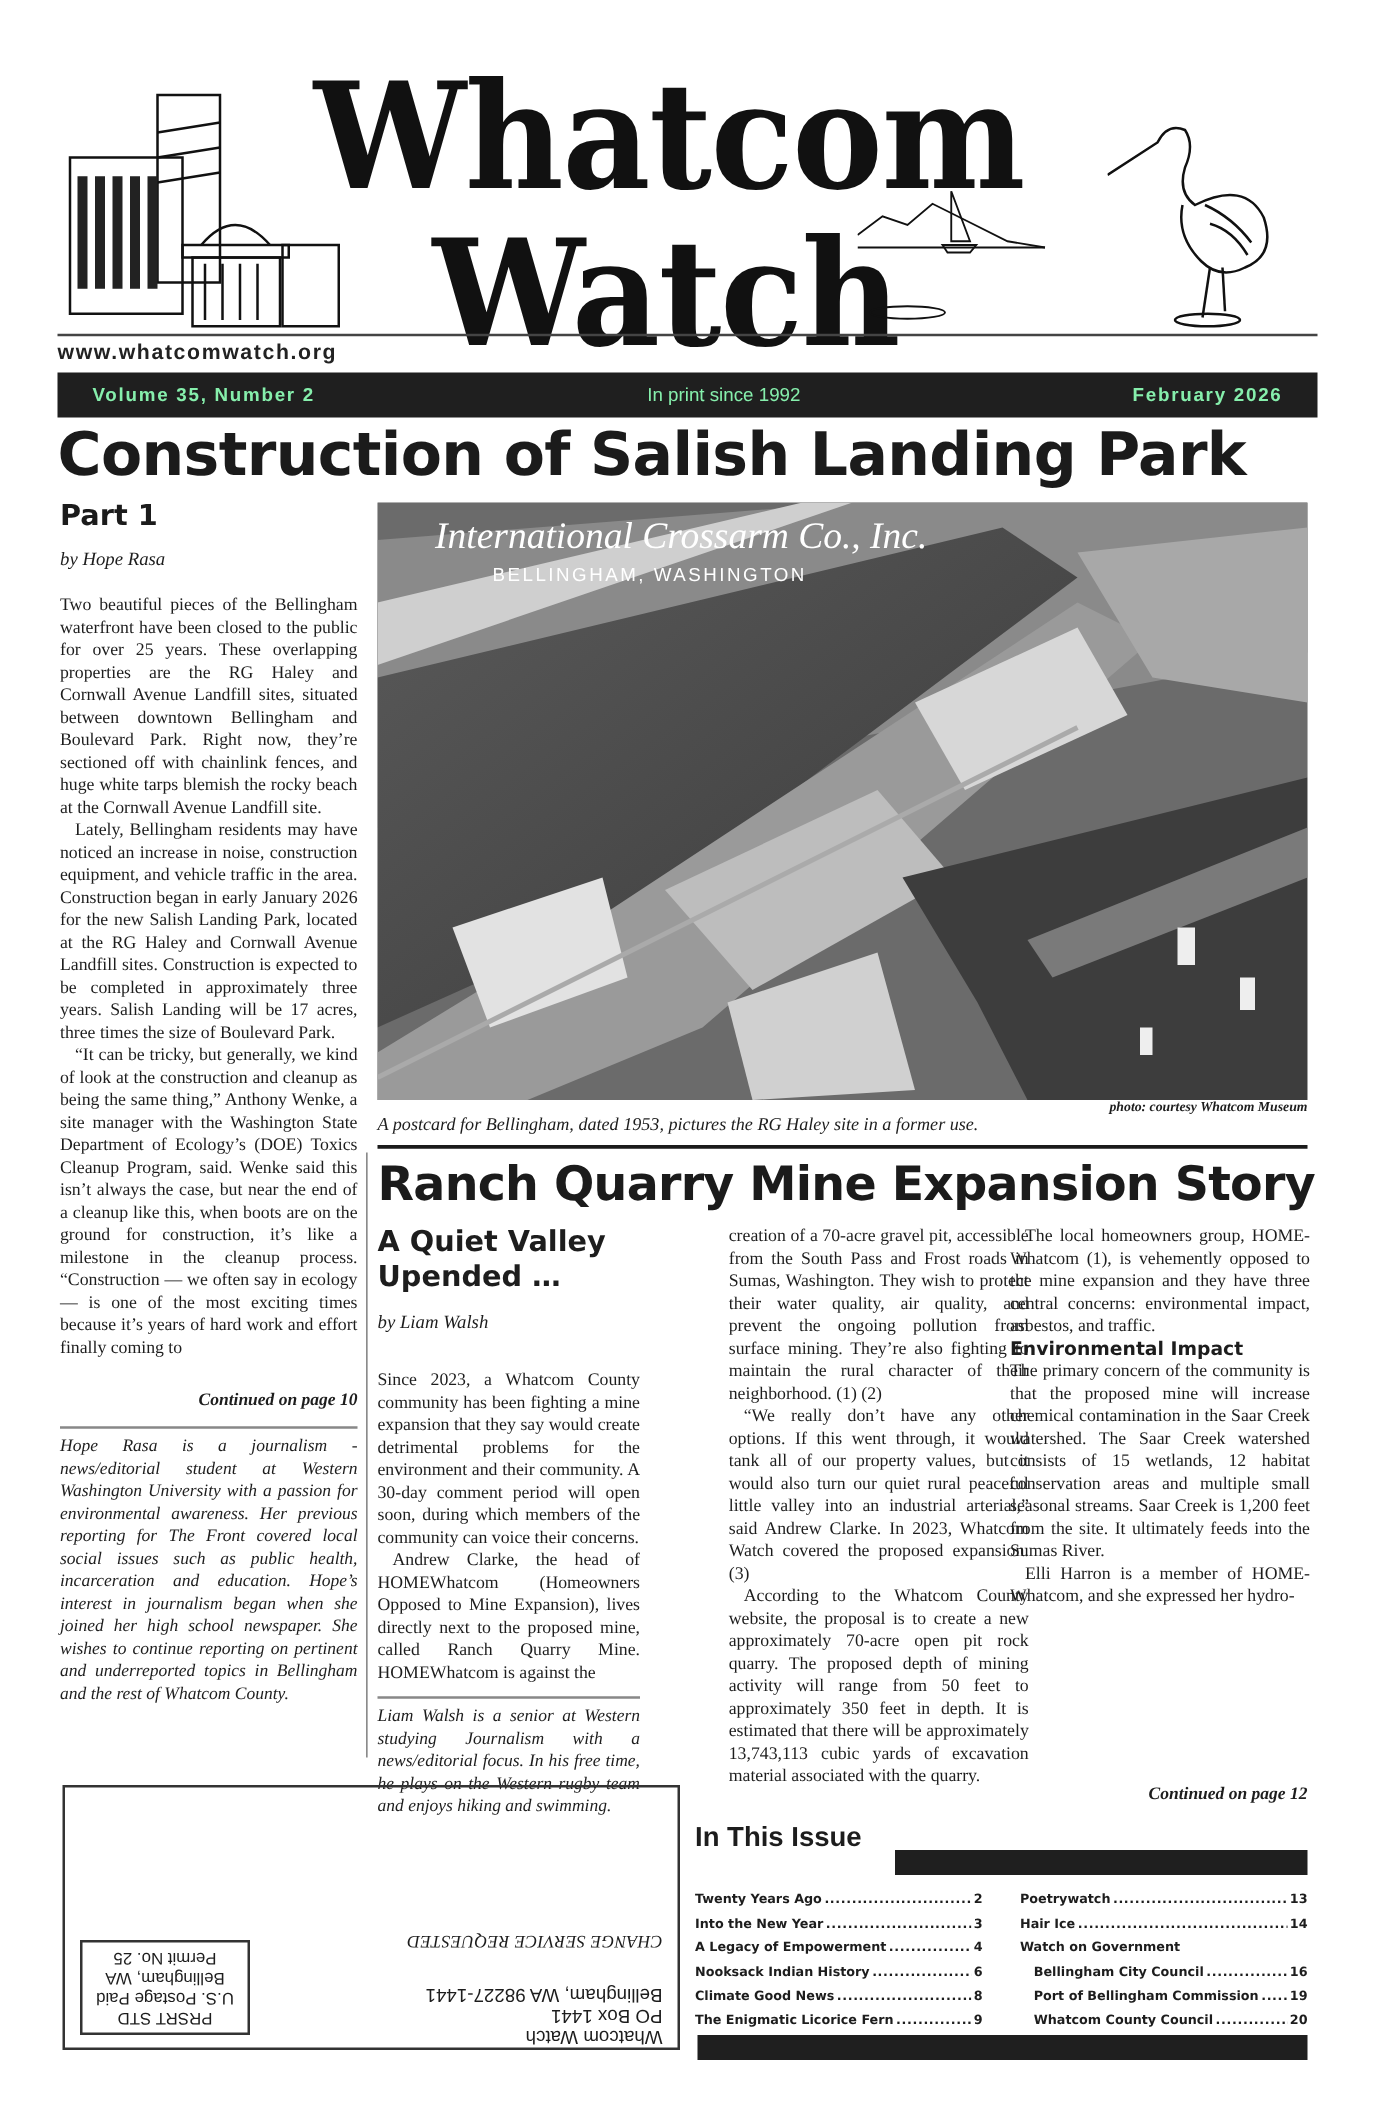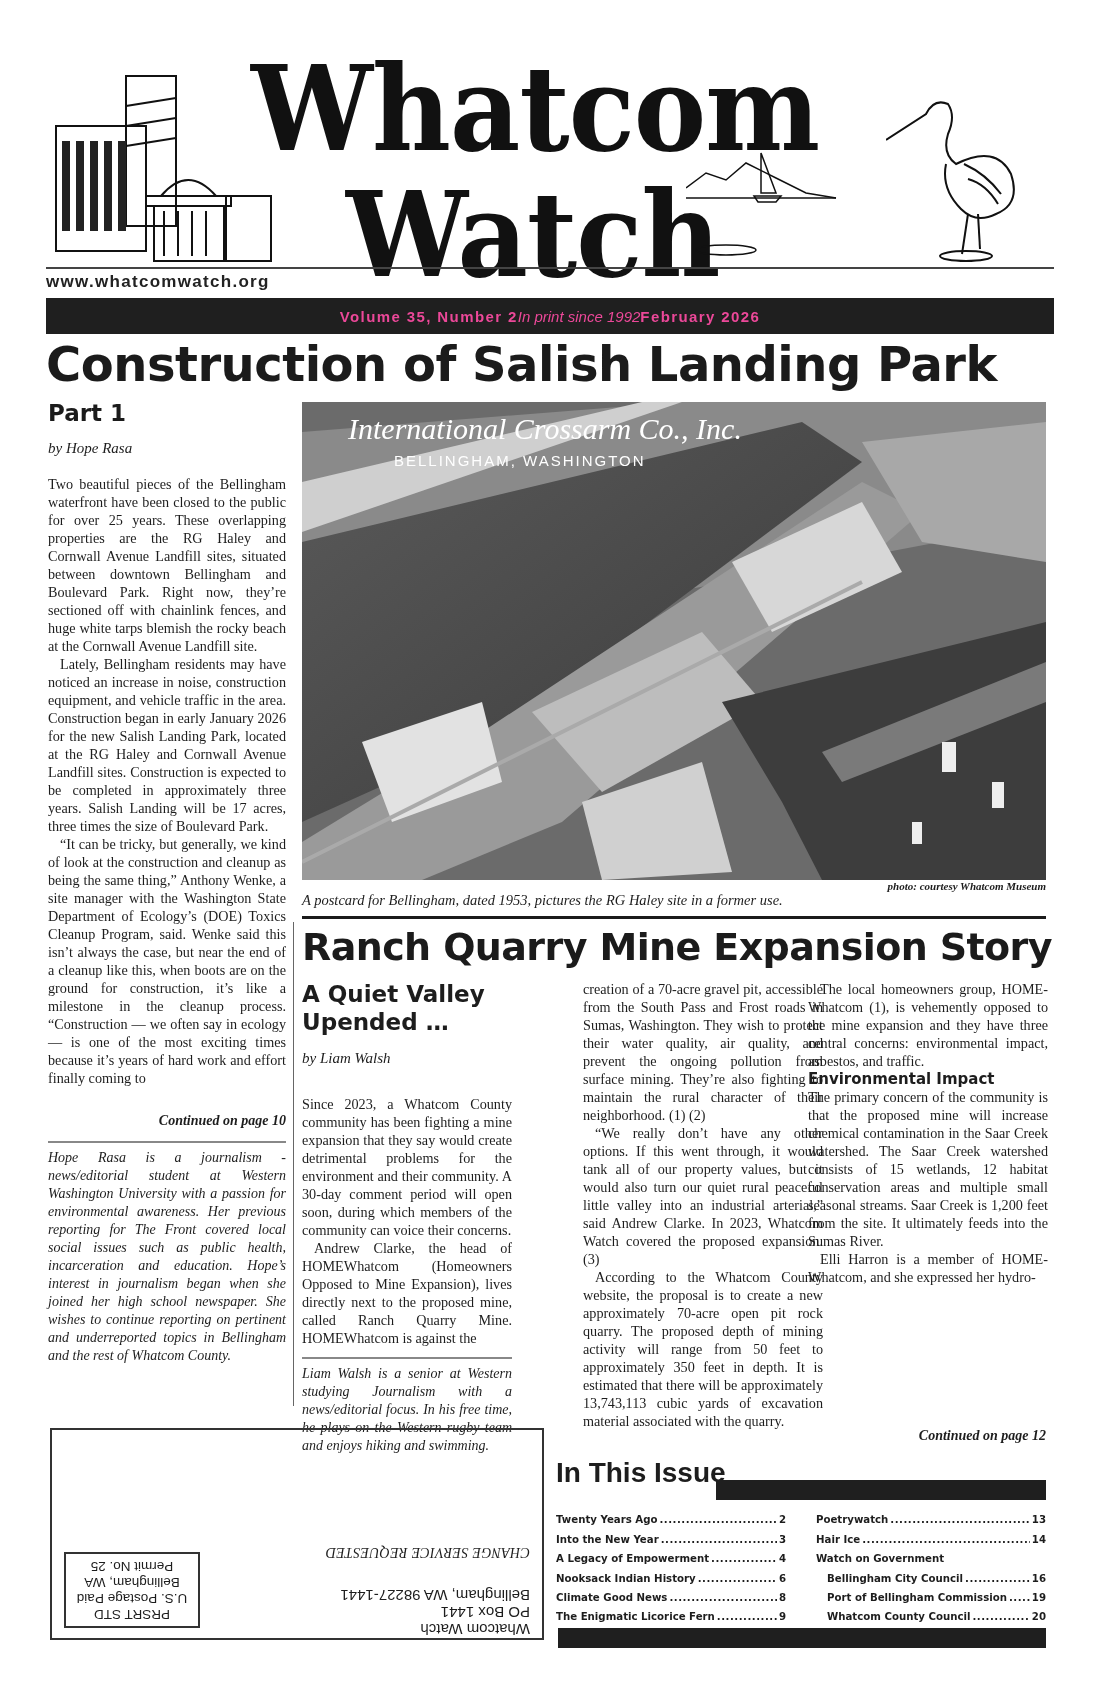--- a/index.html
+++ b/index.html
@@ -6,22 +6,22 @@
   body{width:1100px;height:1700px;position:relative;overflow:hidden;color:#1d1d1d;font-family:"Liberation Serif",serif;}
   .abs{position:absolute;}
   
   .masthead{left:46px;top:38px;width:1008px;height:228px;}
   .logo-word{position:absolute;font-family:"DejaVu Serif","Liberation Serif",serif;font-weight:bold;color:#111;letter-spacing:-1px;line-height:1;}
   .logo-w1{left:205px;top:12px;font-size:118px;transform:scaleX(0.92);transform-origin:left top;}
   .logo-w2{left:300px;top:138px;font-size:118px;transform:scaleX(0.92);transform-origin:left top;}
   .tagline-rule{left:46px;top:267px;width:1008px;height:2px;background:#444;}
   .tagline{left:46px;top:272px;width:1008px;height:24px;font-family:"Liberation Sans",sans-serif;font-weight:bold;font-size:17px;letter-spacing:1.3px;display:flex;justify-content:space-between;color:#222;}
   .tagline .dot{margin:0 14px;}
-  .volbar{left:46px;top:298px;width:1008px;height:36px;background:#1f1f1f;color:#ec4899;font-family:"Liberation Sans",sans-serif;font-weight:bold;font-size:15px;letter-spacing:1.4px;display:flex;align-items:center;justify-content:center;padding:0 28px;box-sizing:border-box;}
-  .volbar .mid{font-weight:normal;letter-spacing:0;font-size:15px;font-style:italic;}
+  .volbar{left:46px;top:298px;width:1008px;height:36px;background:#1f1f1f;color:#86efac;font-family:"Liberation Sans",sans-serif;font-weight:bold;font-size:15px;letter-spacing:1.4px;display:flex;align-items:center;justify-content:space-between;padding:0 28px;box-sizing:border-box;}
+  .volbar .mid{font-weight:normal;letter-spacing:0;font-size:15px;}
   .headline{left:46px;top:336px;font-family:"DejaVu Sans",sans-serif;font-weight:bold;font-size:48px;letter-spacing:-0.5px;color:#1b1b1b;white-space:nowrap;}
   .subhead{left:48px;top:400px;font-family:"DejaVu Sans",sans-serif;font-weight:bold;font-size:23px;color:#1b1b1b;}
   .byline{font-style:italic;font-size:15px;}
   .body{font-size:14.2px;line-height:18px;text-align:justify;hyphens:auto;}
   .body p{margin:0;text-indent:12px;}
   .body p.first{text-indent:0;}
   .col1{left:48px;top:475px;width:238px;}
   .contd{font-style:italic;font-weight:bold;font-size:14px;text-align:right;}
   .bio{font-style:italic;font-size:14px;line-height:18px;text-align:justify;}
   .rule-thin{height:2px;background:#888;}
@@ -35,21 +35,21 @@
   .kicker{left:302px;top:980px;width:220px;font-family:"DejaVu Sans",sans-serif;font-weight:bold;font-size:23px;line-height:28px;}
   .col2{left:302px;top:1095px;width:210px;}
   .col3{left:583px;top:980px;width:240px;}
   .col4{left:808px;top:980px;width:240px;}
   .sechead{font-family:"DejaVu Sans",sans-serif;font-weight:bold;font-size:15px;margin-top:10px;text-indent:0 !important;}
   .mailbox{left:50px;top:1428px;width:494px;height:212px;border:2px solid #333;box-sizing:border-box;}
   .flip{transform:rotate(180deg);}
   .permit{position:absolute;left:12px;bottom:10px;width:136px;height:76px;border:2px solid #333;box-sizing:border-box;font-family:"Liberation Sans",sans-serif;font-size:13.5px;line-height:16px;text-align:center;padding-top:4px;}
   .changesvc{position:absolute;left:12px;top:130px;width:480px;text-align:right;font-style:italic;font-size:14px;letter-spacing:0.3px;}
   .retaddr{position:absolute;right:12px;top:10px;font-family:"Liberation Sans",sans-serif;font-size:15px;line-height:17px;text-align:left;}
-  .toc-title{left:556px;top:1457px;font-family:"Liberation Sans",sans-serif;font-weight:bold;font-size:28px;}
+  .toc-title{left:556px;top:1457px;font-family:"Liberation Sans",sans-serif;font-weight:bold;font-size:22px;}
   .toc-bar{left:716px;top:1480px;width:330px;height:20px;background:#1f1f1f;}
   .toc-bottom{left:558px;top:1628px;width:488px;height:20px;background:#1f1f1f;}
   .toc{left:556px;top:1506px;width:490px;display:flex;justify-content:space-between;font-family:"DejaVu Sans",sans-serif;font-weight:bold;font-size:10.2px;}
   .toc .tcol{width:230px;}
   .toc .row{display:flex;align-items:flex-end;height:19.4px;white-space:nowrap;}
   .toc .row .lbl{flex:0 0 auto;}
   .toc .row .lead{flex:1 1 auto;overflow:hidden;margin:0 2px;}
   .toc .row .lead::after{content:"........................................................................................................";letter-spacing:0.5px;}
   .toc .row .pg{flex:0 0 auto;}
   .toc .row.indent .lbl{padding-left:11px;}

